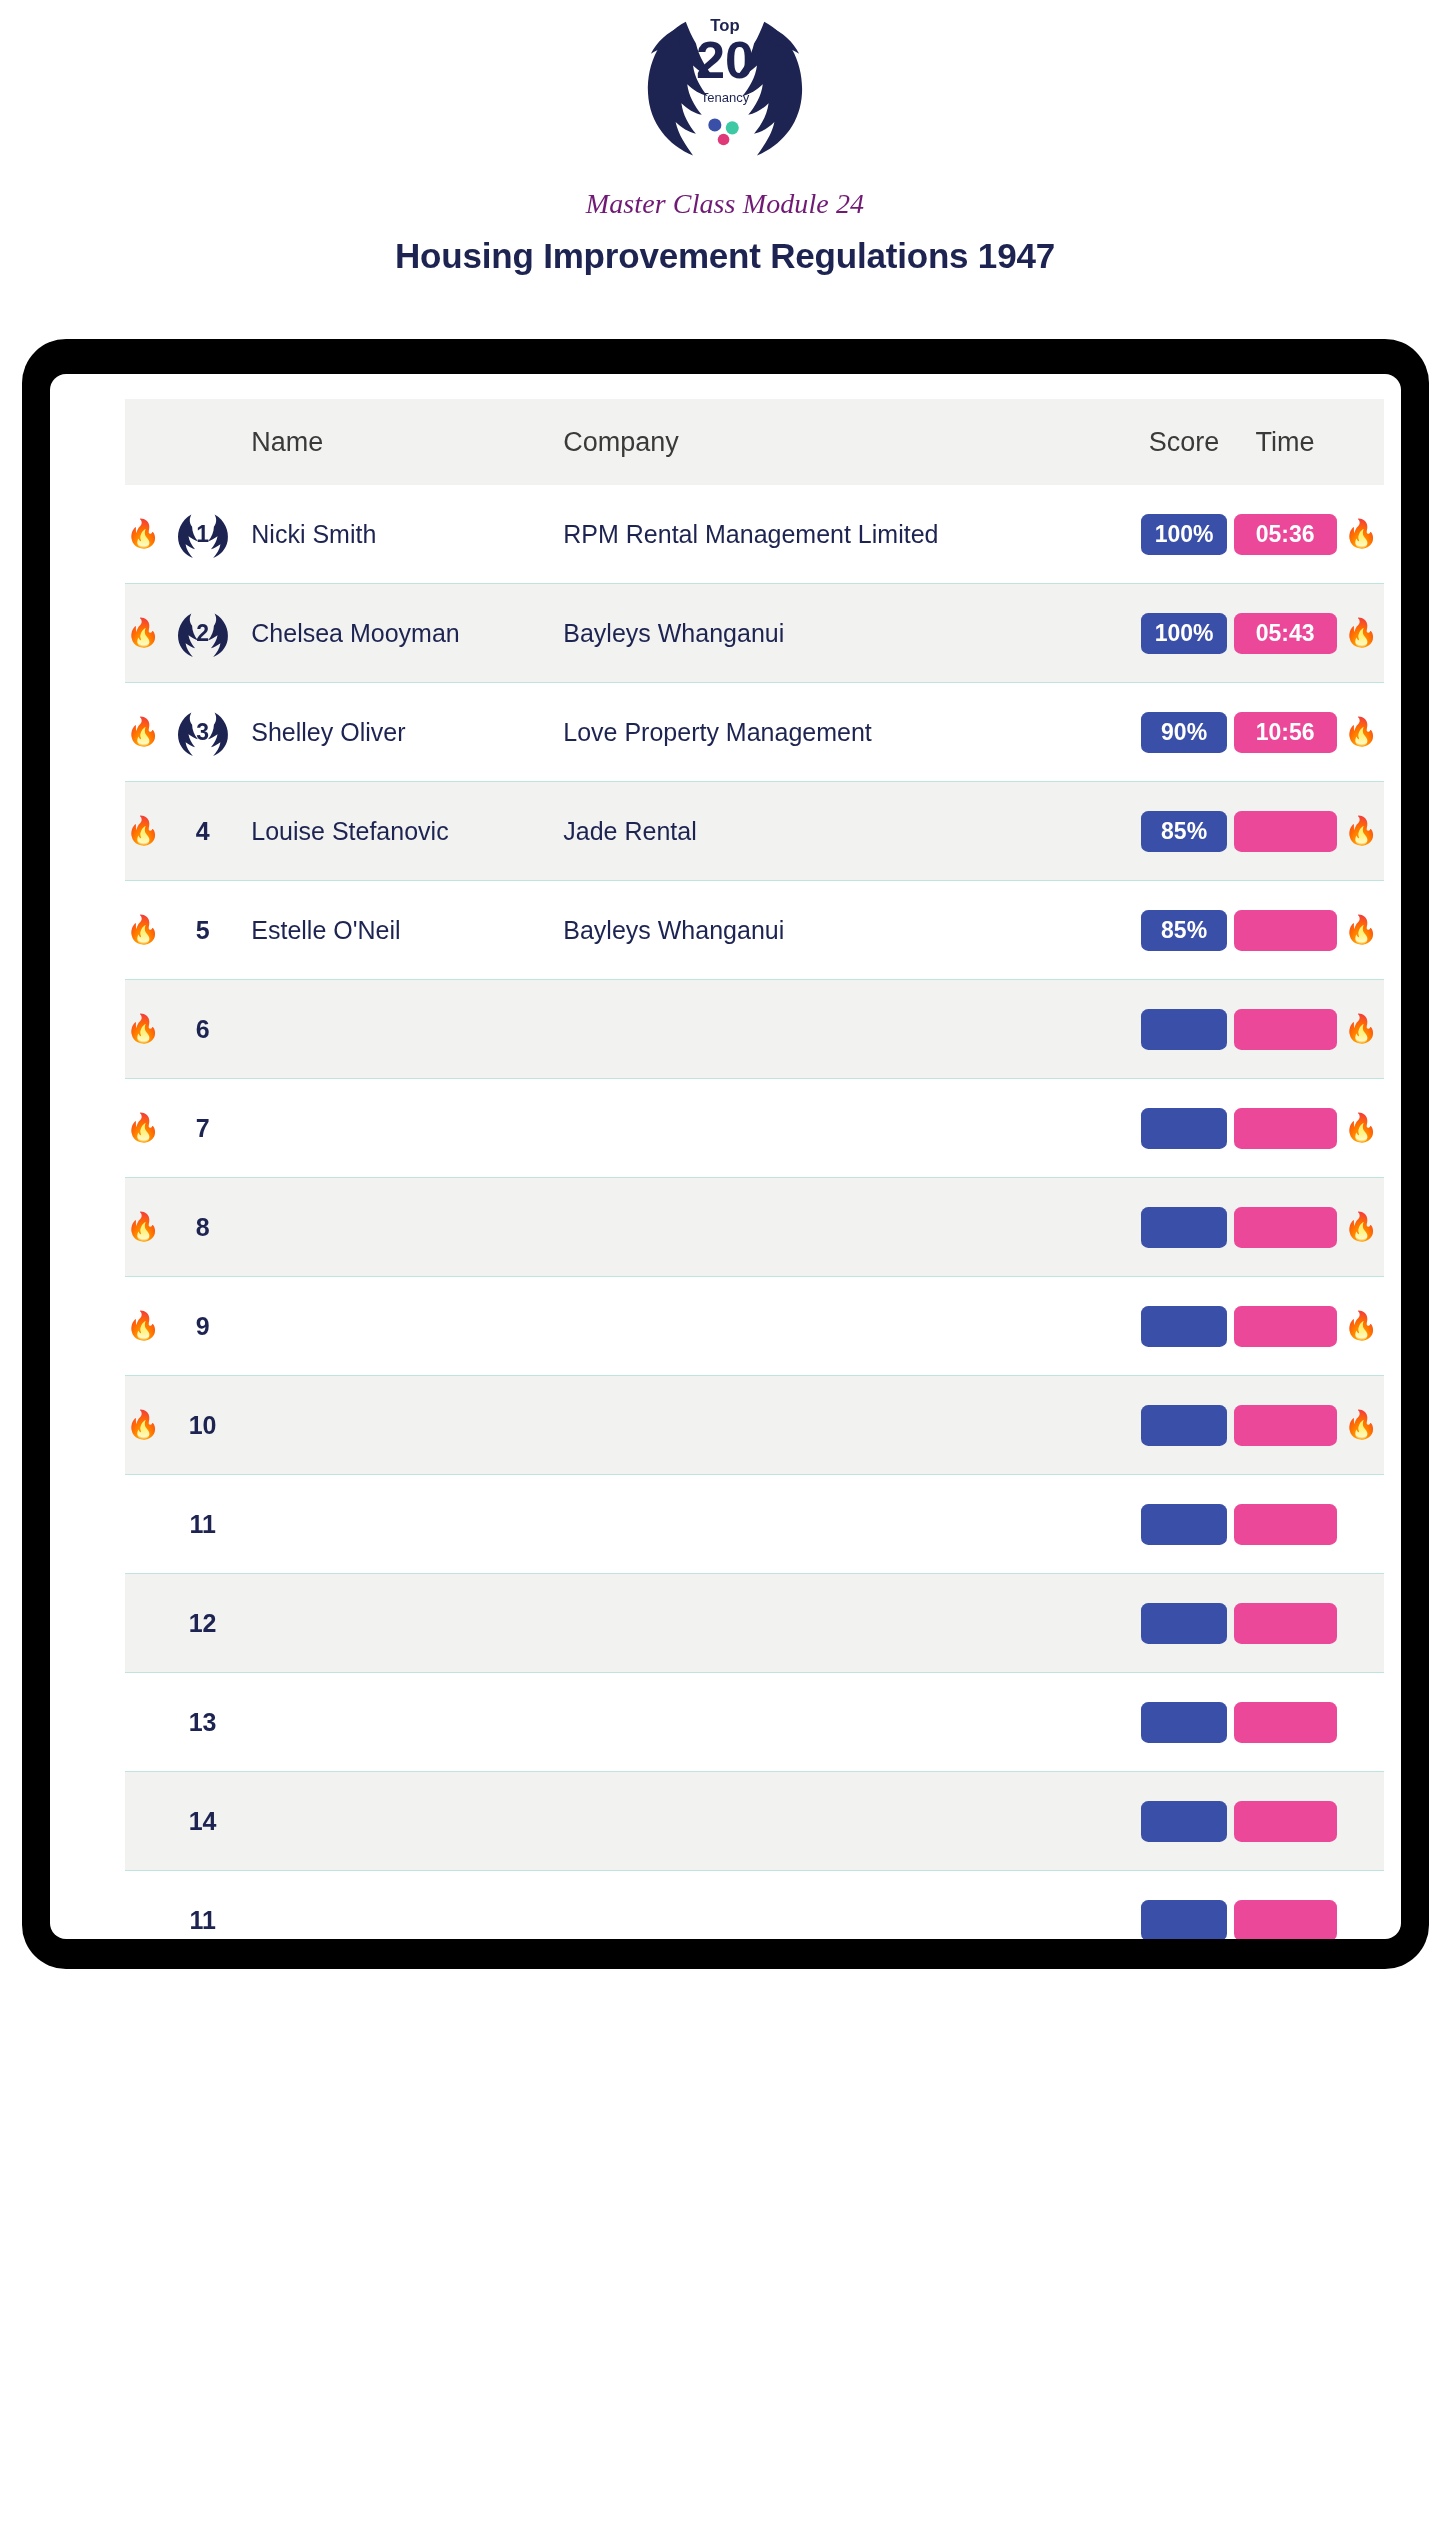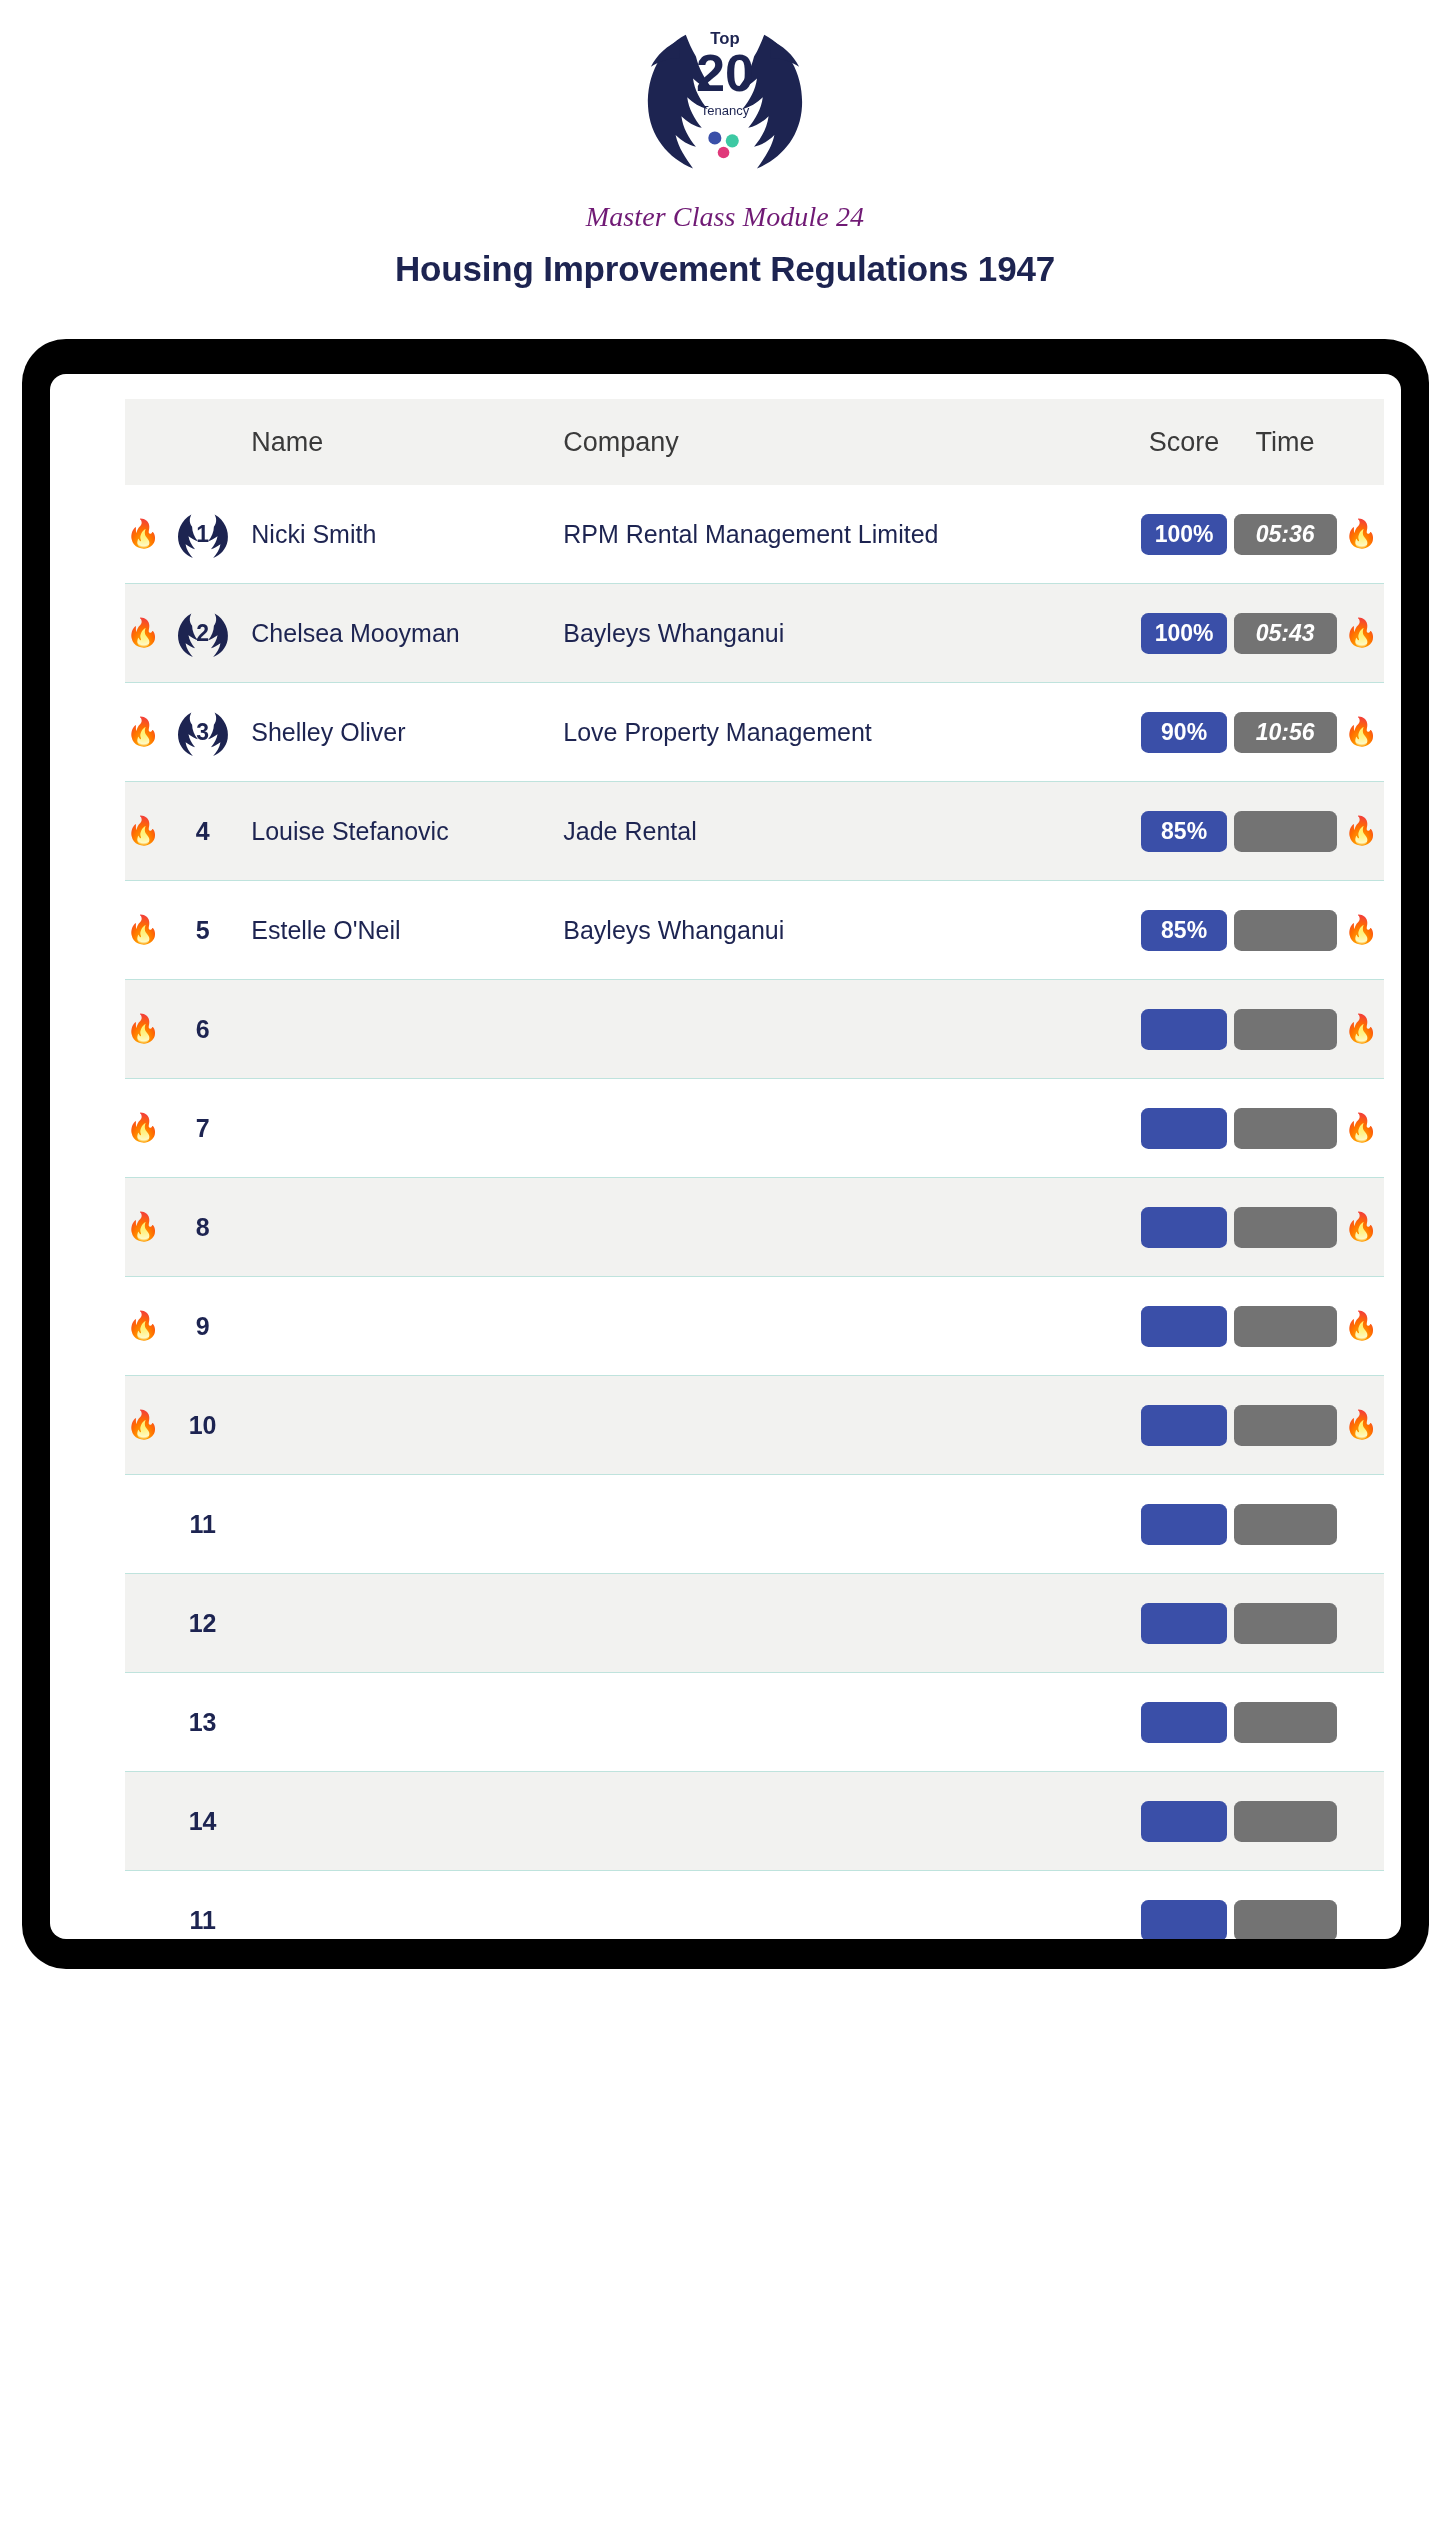--- a/index.html
+++ b/index.html
@@ -12,21 +12,20 @@
   #page {
     position: relative;
     width: 1450px;
     height: 2538px;
     overflow: hidden;
   }
 
   
   .header {
     width: 1450px;
-    padding-top: 13px;
     text-align: center;
   }
   .logo-wrap {
     width: 218px;
     height: 178px;
     margin: 0 auto;
     position: relative;
   }
   .logo-svg { display: block; width: 218px; height: 178px; }
 
@@ -169,21 +168,21 @@
     justify-content: center;
     height: 41px;
     min-width: 86px;
     border-radius: 7.3px;
     font-size: 23px;
     font-weight: bold;
     color: #ffffff;
     padding: 0 7.3px;
   }
   .pill.score { background: #3a4fa8; }
-  .pill.time  { background: #737373; min-width: 103px; font-style: italic; }
+  .pill.time  { background: #ec4899; min-width: 103px; }
   .pill.empty { color: transparent; }
 
   .flame-hidden { visibility: hidden; }
 </style>
 </head>
 <body>
 
 <div id="page">
 
   <div class="header">

